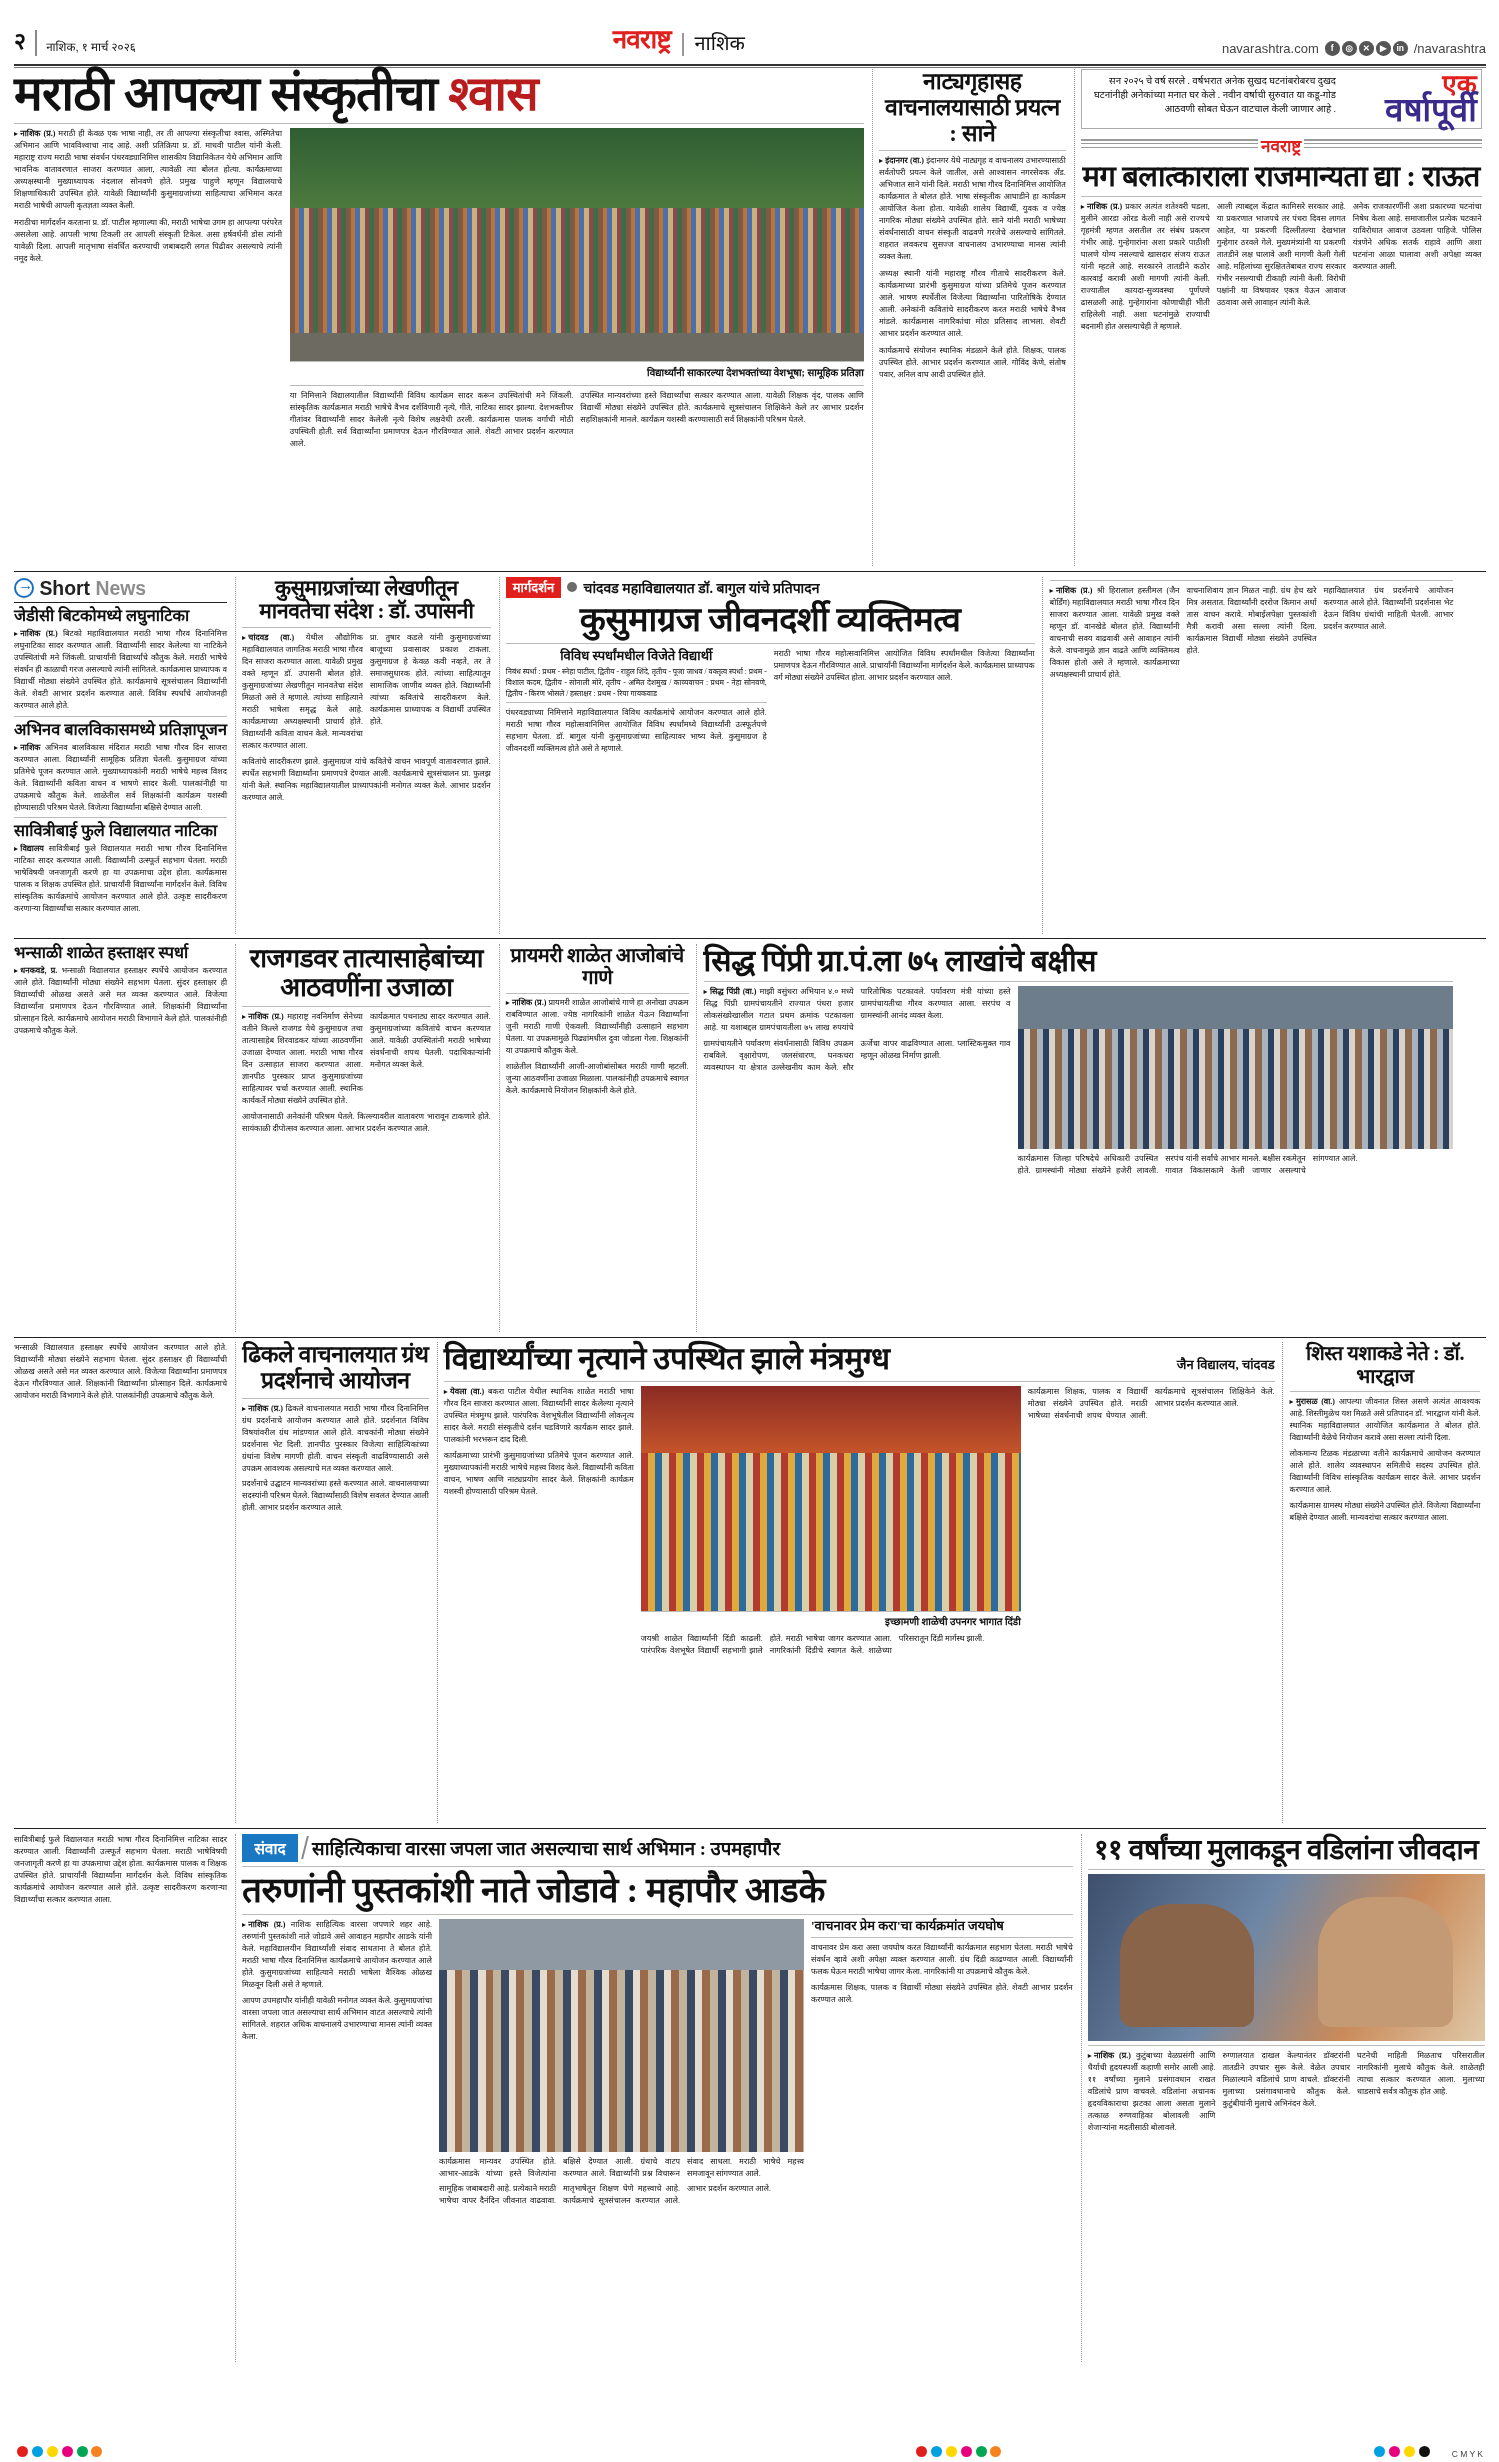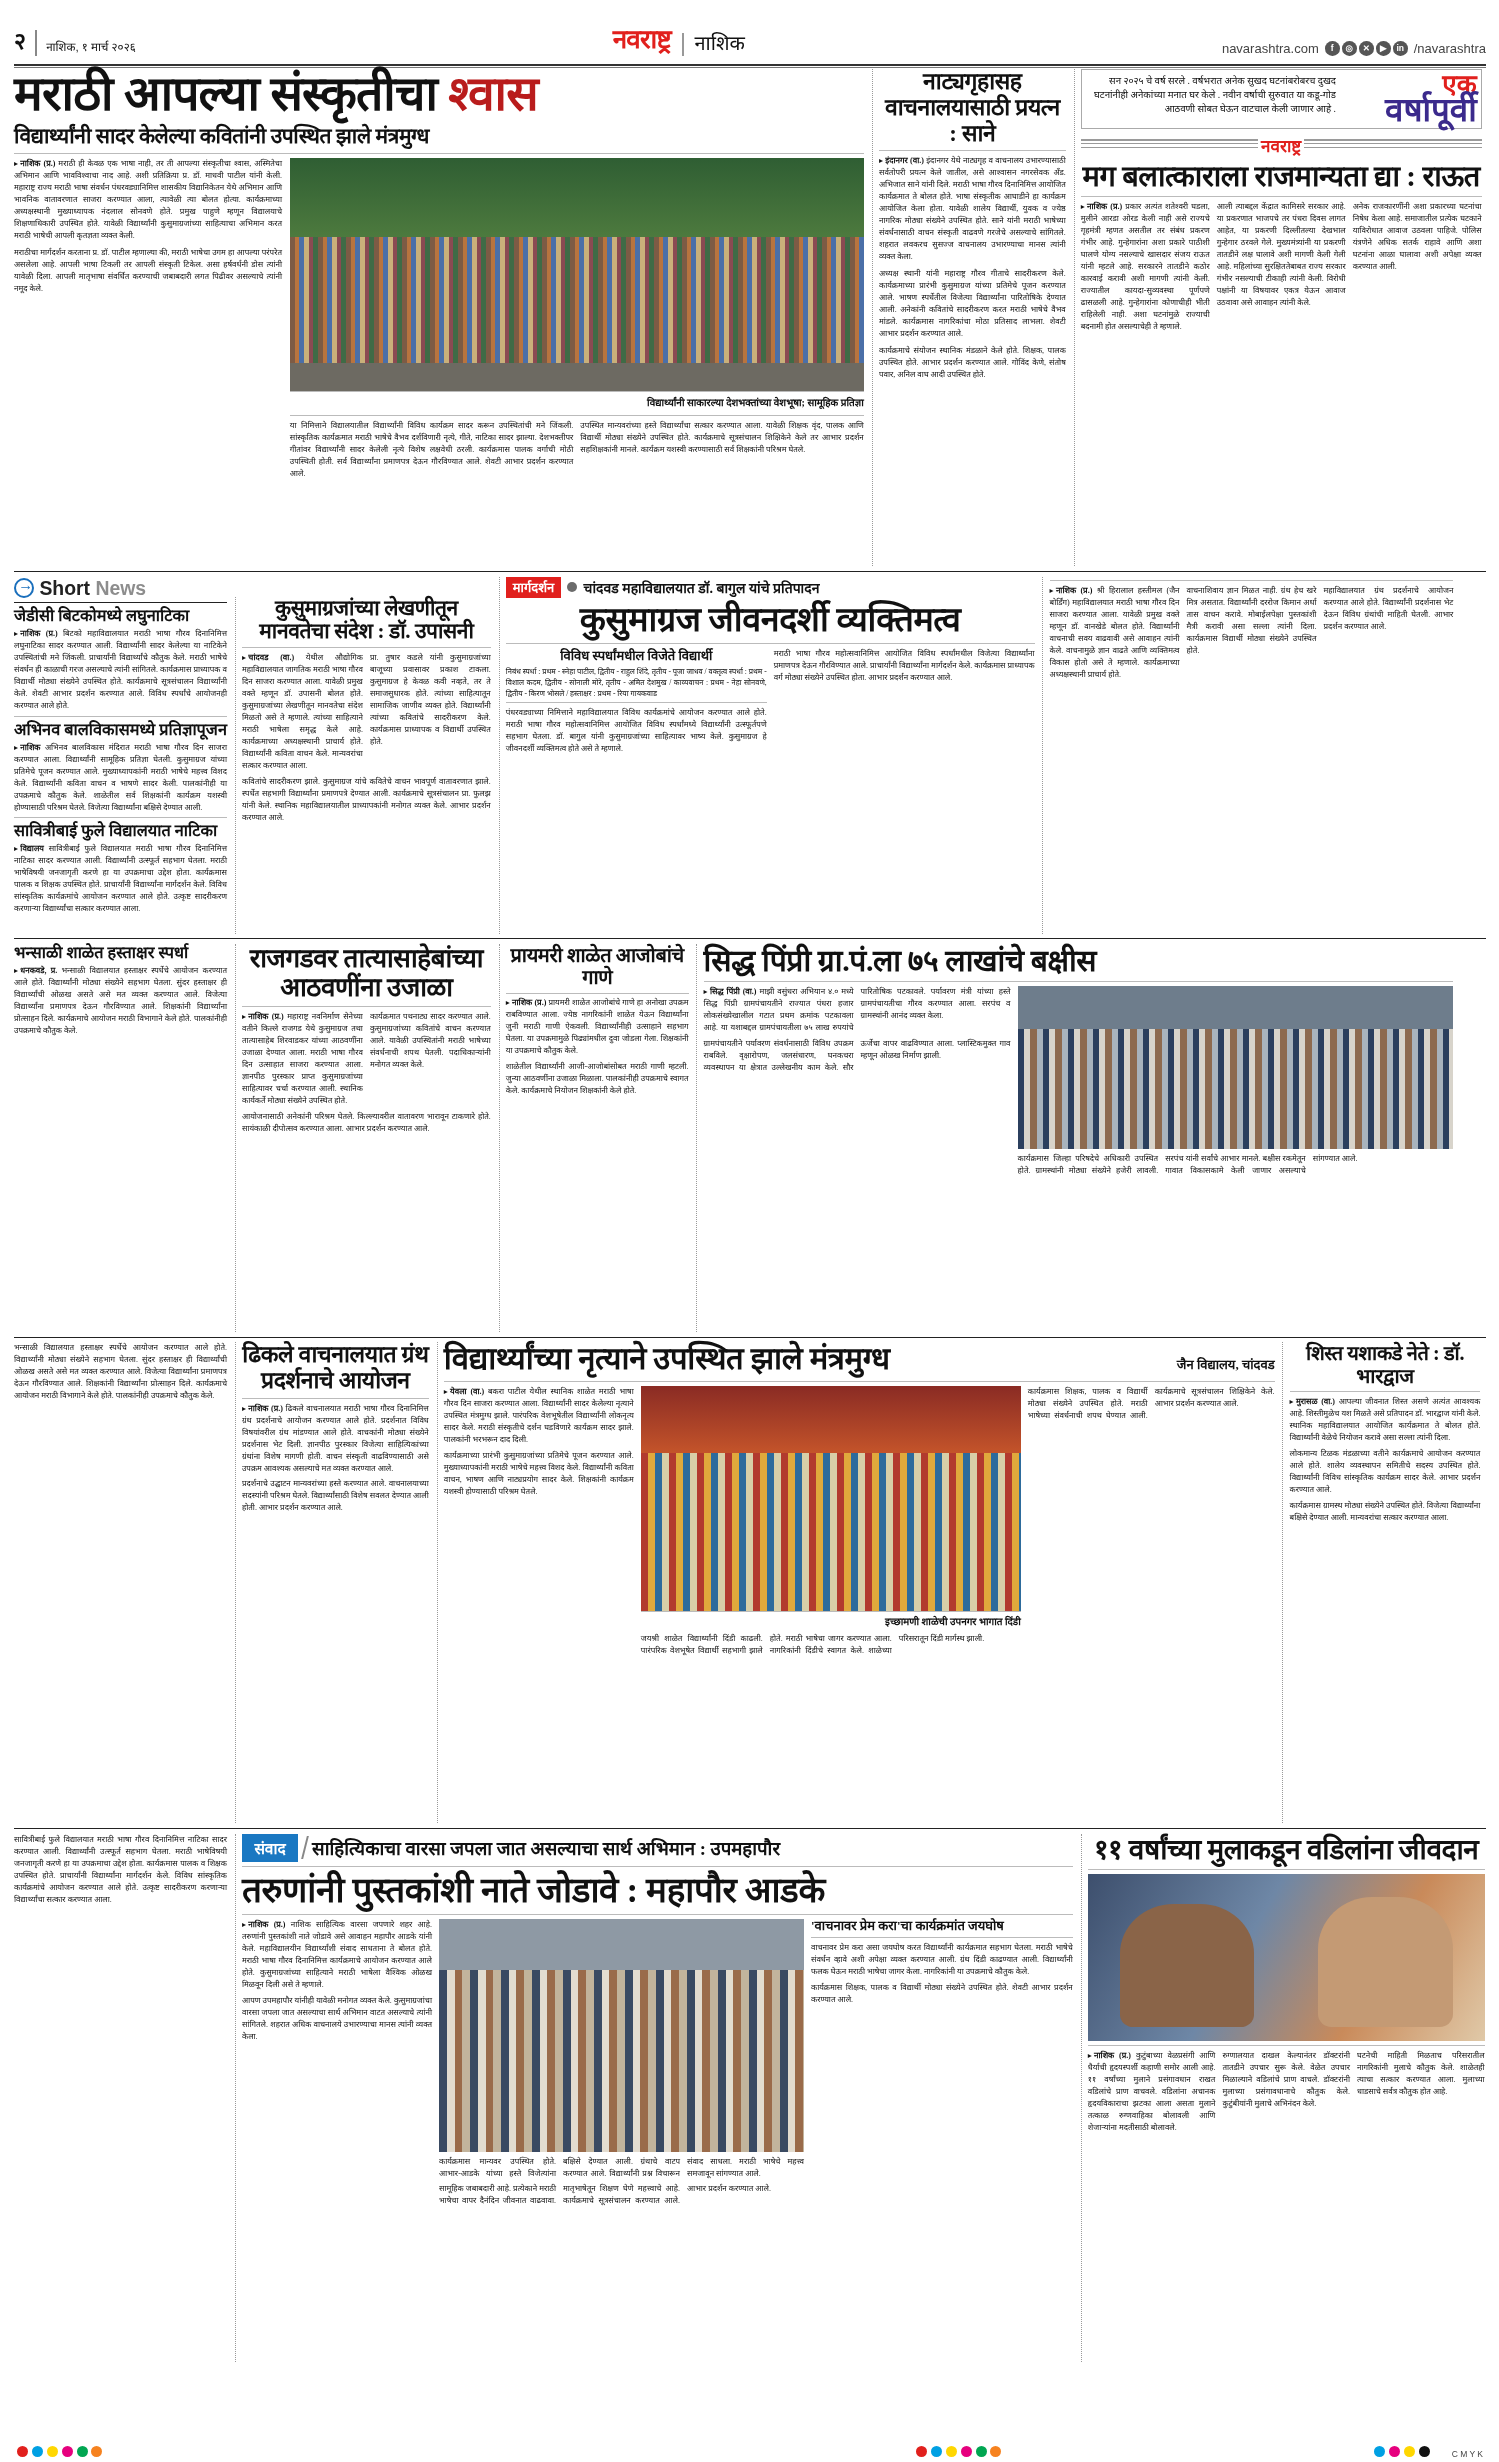--- a/index.html
+++ b/index.html
@@ -135,21 +135,20 @@
   </div>
   <div class="rule-dbl"></div>
 
   <div class="grid" style="height:497px;">
 
     <div style="width:850px;">
       <h1 class="main">
         <span>मराठी आपल्या संस्कृतीचा</span>
         <span class="red">श्वास</span>
       </h1>
-      <h2 class="sub">विद्यार्थ्यांनी सादर केलेल्या कवितांनी उपस्थित झाले मंत्रमुग्ध</h2>
       <div class="hr-thin"></div>
 
       <div style="display:flex; gap:7.8px; margin-top:3.1px;">
         <div style="width:268px;">
           <p class="body-txt" style="margin-bottom:4.7px;">
             <span class="dateline">नाशिक (प्र.)</span>
             <span>मराठी ही केवळ एक भाषा नाही, तर ती आपल्या संस्कृतीचा श्वास, अस्मितेचा अभिमान आणि भावविश्वाचा नाद आहे. अशी प्रतिक्रिया प्र. डॉ. माधवी पाटील यांनी केली. महाराष्ट्र राज्य मराठी भाषा संवर्धन पंधरवड्यानिमित्त शासकीय विद्यानिकेतन येथे अभिमान आणि भावनिक वातावरणात साजरा करण्यात आला, त्यावेळी त्या बोलत होत्या. कार्यक्रमाच्या अध्यक्षस्थानी मुख्याध्यापक नंदलाल सोनवणे होते. प्रमुख पाहुणे म्हणून विद्यालयाचे शिक्षणाधिकारी उपस्थित होते. यावेळी विद्यार्थ्यांनी कुसुमाग्रजांच्या साहित्याचा अभिमान करत मराठी भाषेची आपली कृतज्ञता व्यक्त केली.</span>
           </p>
           <p class="body-txt">मराठीचा मार्गदर्शन करताना प्र. डॉ. पाटील म्हणाल्या की, मराठी भाषेचा उगम हा आपल्या परंपरेत असलेला आहे. आपली भाषा टिकली तर आपली संस्कृती टिकेल. असा हर्षवर्धनी डोस त्यांनी यावेळी दिला. आपली मातृभाषा संवर्धित करण्याची जबाबदारी लगत पिढीवर असल्याचे त्यांनी नमूद केले.</p>
         </div>
@@ -234,21 +233,21 @@
       <div class="hr-thin"></div>
       <div>
         <h4 class="shd" style="text-align:left;">सावित्रीबाई फुले विद्यालयात नाटिका</h4>
         <p class="body-txt" style="margin-top:2.3px;">
           <span class="dateline">विद्यालय</span>
           <span>सावित्रीबाई फुले विद्यालयात मराठी भाषा गौरव दिनानिमित्त नाटिका सादर करण्यात आली. विद्यार्थ्यांनी उत्स्फूर्त सहभाग घेतला. मराठी भाषेविषयी जनजागृती करणे हा या उपक्रमाचा उद्देश होता. कार्यक्रमास पालक व शिक्षक उपस्थित होते. प्राचार्यांनी विद्यार्थ्यांना मार्गदर्शन केले. विविध सांस्कृतिक कार्यक्रमांचे आयोजन करण्यात आले होते. उत्कृष्ट सादरीकरण करणाऱ्या विद्यार्थ्यांचा सत्कार करण्यात आला.</span>
         </p>
       </div>
     </div>
 
-    <div style="width:256px;margin-top:20px;" class="col-rule">
+    <div style="width:256px;" class="col-rule">
       <div style="padding-left:6.2px;">
         <h3 class="hd" style="font-size:21px;">कुसुमाग्रजांच्या लेखणीतून मानवतेचा संदेश : डॉ. उपासनी</h3>
         <div class="hr-thin"></div>
         <div style="display:flex; gap:7px;">
           <p class="body-txt" style="width:50%;">
             <span class="dateline">चांदवड (वा.)</span>
             <span>येथील औद्योगिक महाविद्यालयात जागतिक मराठी भाषा गौरव दिन साजरा करण्यात आला. यावेळी प्रमुख वक्ते म्हणून डॉ. उपासनी बोलत होते. कुसुमाग्रजांच्या लेखणीतून मानवतेचा संदेश मिळतो असे ते म्हणाले. त्यांच्या साहित्याने मराठी भाषेला समृद्ध केले आहे. कार्यक्रमाच्या अध्यक्षस्थानी प्राचार्य होते. विद्यार्थ्यांनी कविता वाचन केले. मान्यवरांचा सत्कार करण्यात आला.</span>
           </p>
           <p class="body-txt" style="width:50%;">प्रा. तुषार कडले यांनी कुसुमाग्रजांच्या बाजूच्या प्रवासावर प्रकाश टाकला. कुसुमाग्रज हे केवळ कवी नव्हते, तर ते समाजसुधारक होते. त्यांच्या साहित्यातून सामाजिक जाणीव व्यक्त होते. विद्यार्थ्यांनी त्यांच्या कवितांचे सादरीकरण केले. कार्यक्रमास प्राध्यापक व विद्यार्थी उपस्थित होते.</p>
         </div>

